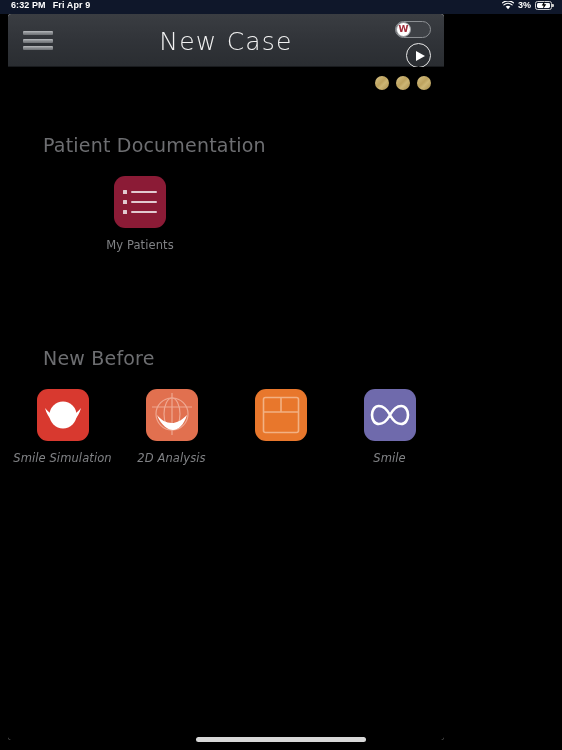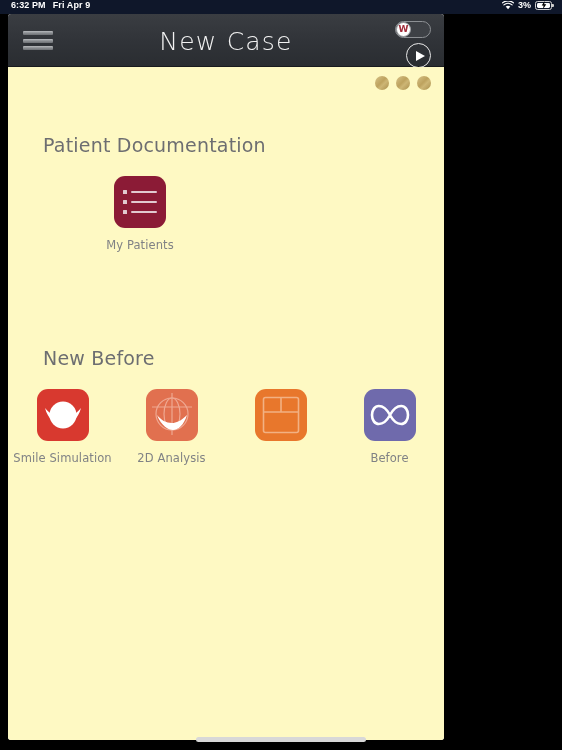--- a/index.html
+++ b/index.html
@@ -178,21 +178,21 @@
     border-top: 5.5px solid transparent;
     border-bottom: 5.5px solid transparent;
     margin-left: 3px;
   }
 
   
   .content {
     position: relative;
     width: 100%;
     height: 673px;
-    background: #fef9c3;
+    background: #000000;
   }
 
   .dots {
     position: absolute;
     right: 13px;
     top: 9px;
     display: flex;
     gap: 7px;
   }
   .dot {
@@ -381,21 +381,21 @@
             </div>
             <div class="tile-label">My Patients</div>
           </div>
 
 
         </div>
       </div>
 
       <div class="section" style="top:280px;">
         <div class="section-title">New Before</div>
-        <div class="tile-row" style="">
+        <div class="tile-row" style="font-style:italic;">
 
           <div class="tile-item">
             <div class="tile t-red">
               <svg width="42" height="42" viewBox="0 0 42 42">
                 <circle cx="21" cy="21" r="13.5" fill="#ffffff"></circle>
                 <path d="M3 14 C6 25 13 31 21 31 C29 31 36 25 39 14 C33 21 27 24 21 24 C15 24 9 21 3 14 Z" fill="#ffffff"></path>
               </svg>
             </div>
             <div class="tile-label">Smile Simulation</div>
           </div>
@@ -422,21 +422,21 @@
               </svg>
             </div>
           </div>
 
           <div class="tile-item">
             <div class="tile t-indigo">
               <svg width="40" height="26" viewBox="0 0 40 26">
                 <path d="M20 13 C16 5.5 12 4 8.8 4 C4.8 4 2 8 2 13 C2 18 4.8 22 8.8 22 C12 22 16 20.5 20 13 C24 5.5 28 4 31.2 4 C35.2 4 38 8 38 13 C38 18 35.2 22 31.2 22 C28 22 24 20.5 20 13 Z" fill="none" stroke="#ffffff" stroke-width="2.6" stroke-linecap="round"></path>
               </svg>
             </div>
-            <div class="tile-label">Before</div>
+            <div class="tile-label">Smile</div>
           </div>
 
         </div>
       </div>
 
     </div>
   </div>
 
   <div class="home-bar"></div>
 </div>

